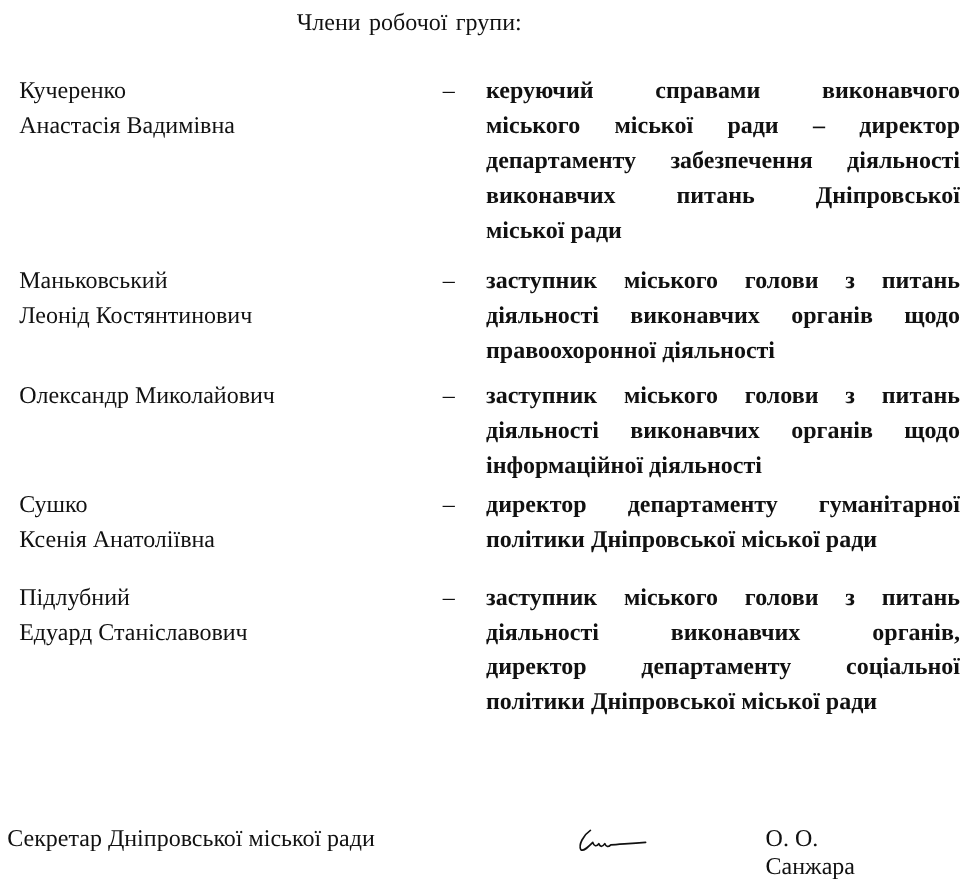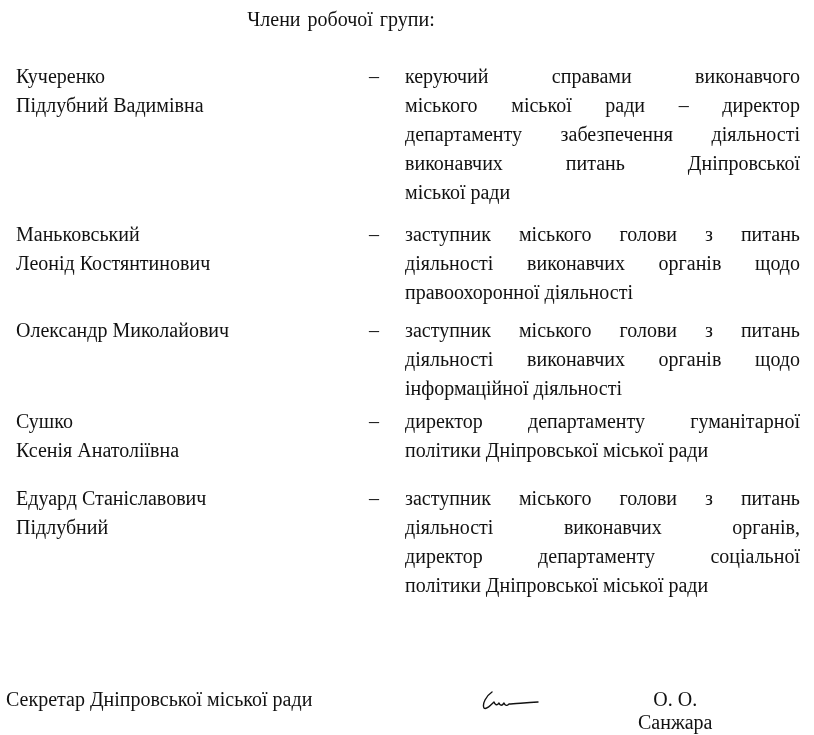--- a/index.html
+++ b/index.html
@@ -14,36 +14,36 @@
   }
   .row { position: absolute; left: 0; width: 814px; }
   .name {
     position: absolute; left: 16px; top: 0; line-height: 29px; white-space: nowrap;
   }
   .dash { position: absolute; left: 369px; top: 0; line-height: 29px; }
   .desc {
     position: absolute; left: 405px; width: 395px; top: 0;
     line-height: 29px; text-align: justify;
   }
-  .desc span.line { display: block; text-align: justify; text-align-last: justify; }
+  .desc span.line { display: block; text-align: justify; text-align-last: justify; font-weight: bold; }
   .desc span.line.last { text-align-last: left; }
   .footer { position: absolute; top: 686px; left: 0; width: 676px; height: 40px; }
   .footer .role { position: absolute; left: 6px; top: 2px; }
   .footer .sig { position: absolute; left: 478px; top: 0; }
-  .footer .signer { position: absolute; left: 638px; top: 2px; text-align: center; }
+  .footer .signer { position: absolute; left: 638px; top: 2px; }
 </style>
 </head>
 <body>
 
 <div class="title">Члени  робочої групи:</div>
 
 <div class="row" style="top:62px;">
   <div class="name">
     <div>Кучеренко</div>
-    <div>Підлубний Вадимівна</div>
+    <div>Анастасія Вадимівна</div>
   </div>
   <div class="dash">–</div>
   <div class="desc">
     <span class="line">керуючий справами виконавчого</span>
     <span class="line">міського міської ради – директор</span>
     <span class="line">департаменту забезпечення діяльності</span>
     <span class="line">виконавчих питань Дніпровської</span>
     <span class="line last">міської ради</span>
   </div>
 </div>
@@ -80,22 +80,22 @@
   </div>
   <div class="dash">–</div>
   <div class="desc">
     <span class="line">директор департаменту гуманітарної</span>
     <span class="line last">політики Дніпровської міської ради</span>
   </div>
 </div>
 
 <div class="row" style="top:484px;">
   <div class="name">
+    <div>Підлубний</div>
     <div>Едуард Станіславович</div>
-    <div>Підлубний</div>
   </div>
   <div class="dash">–</div>
   <div class="desc">
     <span class="line">заступник міського голови з питань</span>
     <span class="line">діяльності виконавчих органів,</span>
     <span class="line">директор департаменту соціальної</span>
     <span class="line last">політики Дніпровської міської ради</span>
   </div>
 </div>
 

